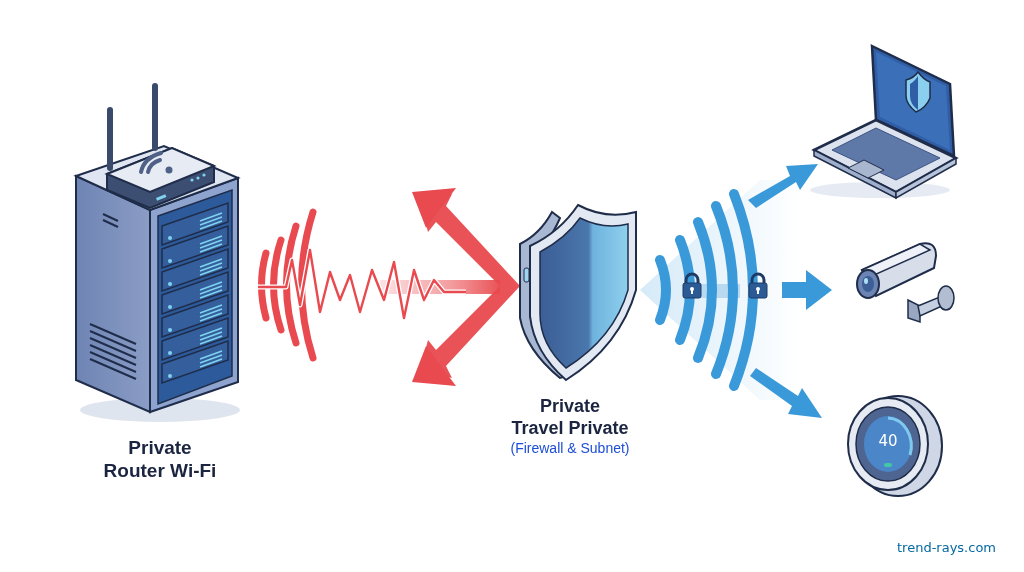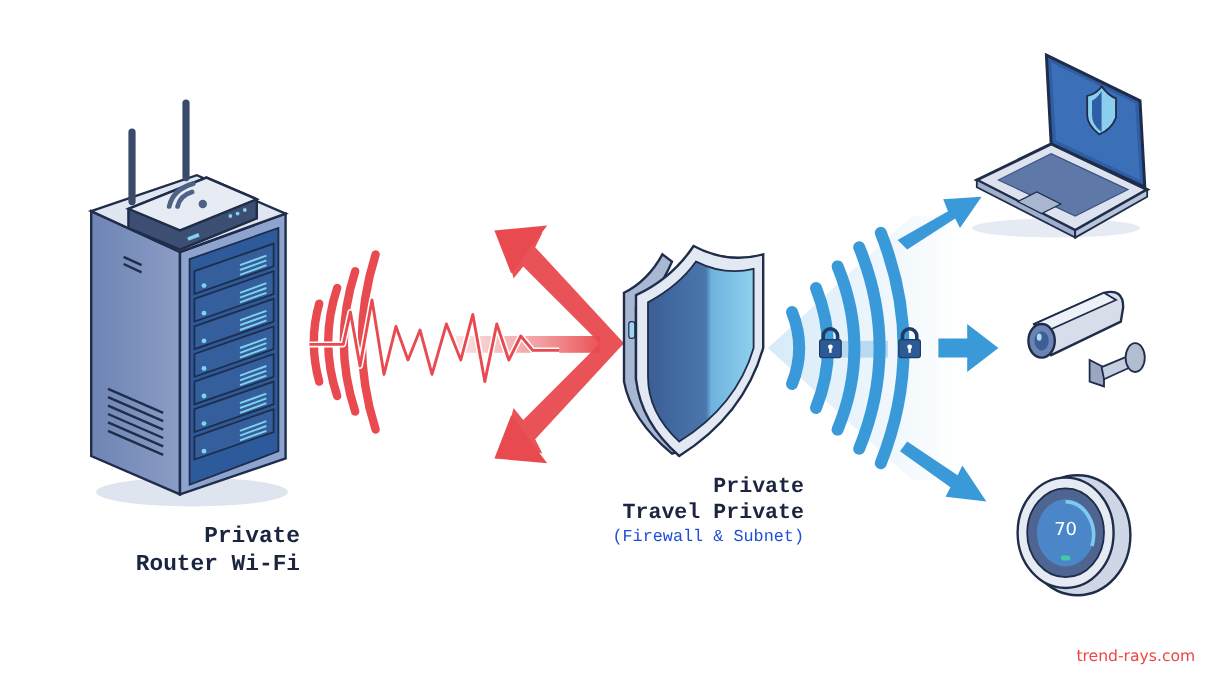--- a/index.html
+++ b/index.html
@@ -5,30 +5,30 @@
     html, body { margin: 0; padding: 0; }
     body {
       width: 1024px; height: 572px; overflow: hidden;
       background: #ffffff;
       font-family: "DejaVu Sans", sans-serif;
       position: relative;
     }
     .stage { position: absolute; left: 0; top: 0; width: 1024px; height: 572px; }
     svg.art { position: absolute; left: 0; top: 0; }
     .label {
-      position: absolute; text-align: right; color: #1b2540;
-      font-family: Liberation Mono, monospace; font-weight: bold;
+      position: absolute; text-align: center; color: #1b2540;
+      font-family: Liberation Sans, sans-serif; font-weight: bold;
       line-height: 1.22;
     }
     .label .sub { font-weight: normal; font-size: 14px; color: #1d4ed8; display: block; }
     .lbl-building { left: 70px; top: 436px; width: 180px; font-size: 19px; }
     .lbl-router { left: 470px; top: 396px; width: 200px; font-size: 18px; }
     .watermark {
       position: absolute; right: 28px; top: 540px;
-      font-size: 13px; color: #ef4444; font-family: "DejaVu Sans", sans-serif;
+      font-size: 13px; color: #0369a1; font-family: "DejaVu Sans", sans-serif;
     }
   </style>
 </head>
 <body>
 
 <div class="stage">
 
   <svg class="art" width="1024" height="572" viewBox="0 0 1024 572">
     <defs>
       <linearGradient id="redBeam" x1="0" x2="1" y1="0" y2="0">
@@ -227,21 +227,21 @@
     <g>
       <ellipse cx="898" cy="446" rx="44" ry="50" fill="#cfd7e6" stroke="#1f2d4a" stroke-width="2"></ellipse>
       <ellipse cx="888" cy="444" rx="40" ry="46" fill="#e6ebf3" stroke="#1f2d4a" stroke-width="2"></ellipse>
       <ellipse cx="888" cy="444" rx="32" ry="37" fill="#4f6591" stroke="#1f2d4a" stroke-width="1.5"></ellipse>
       <ellipse cx="888" cy="444" rx="24" ry="28" fill="#4a86c8"></ellipse>
       <path d="M888 418 A24 28 0 0 1 910 455" fill="none" stroke="#7fc9ee" stroke-width="3"></path>
       <rect x="884" y="463" width="8" height="4" rx="2" fill="#43c7a5"></rect>
     </g>
   </svg>
 
-  <div style="position:absolute;left:876px;top:432px;width:24px;text-align:center;color:#ffffff;font-size:15px;font-family:'DejaVu Sans',sans-serif;">70</div>
+  <div style="position:absolute;left:876px;top:432px;width:24px;text-align:center;color:#ffffff;font-size:15px;font-family:'DejaVu Sans',sans-serif;">40</div>
 
   <div class="label lbl-building">
     <span style="display:block;">Private</span>
     <span style="display:block;">Router Wi-Fi</span>
   </div>
 
   <div class="label lbl-router">
     <span style="display:block;">Private</span>
     <span style="display:block;">Travel Private</span>
     <span class="sub">(Firewall &amp; Subnet)</span>

